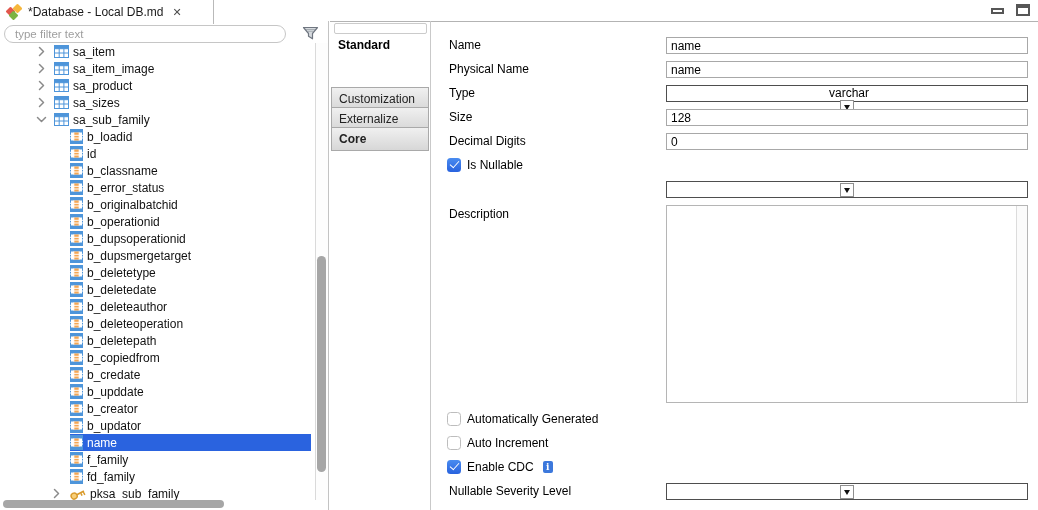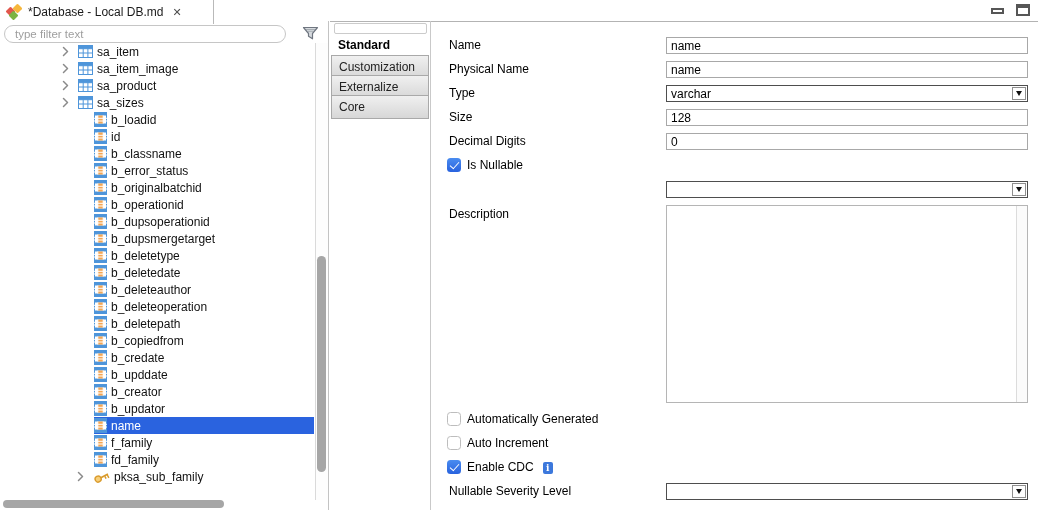--- a/index.html
+++ b/index.html
@@ -30,21 +30,21 @@
     position:absolute; left:4px; top:25px; width:282px; height:18px;
     border:1px solid #c6c6c6; border-radius:9px; padding:0 10px;
     font-family:inherit; font-size:11.5px; color:#333; outline:none; background:#fff;
   }
   .filter-input::placeholder { color:#9e9e9e; }
   .funnel { position:absolute; left:302px; top:25px; width:17px; height:17px; }
   
   .vdiv1 { position:absolute; left:328px; top:21px; width:1px; height:489px; background:#c3c3c3; }
   .vdiv2 { position:absolute; left:430px; top:21px; width:1px; height:489px; background:#c9c9c9; }
   
-  .tree { position:absolute; left:0; top:43px; width:314px;padding-left:24px; }
+  .tree { position:absolute; left:0; top:43px; width:314px; }
   .tree-row { height:17px; display:flex; align-items:center; white-space:nowrap; }
   .tree-row.lv1 { padding-left:38px; }
   .tree-row.lv2 { padding-left:70px; }
   .tree-row.lv2.has-chev { padding-left:53px; }
   .chev { width:16px; flex:0 0 16px; display:flex; align-items:center; justify-content:flex-start; }
   .chev svg { display:block; }
   .chev.open svg { transform:rotate(90deg); }
   .row-sel { display:flex; align-items:center; height:17px; padding-right:4px; }
   .row-sel .ic { display:flex; align-items:center; margin-right:4px; }
   .lbl { font-size:12px; color:#111; }
@@ -53,45 +53,45 @@
   
   .vtrack { position:absolute; left:315px; top:43px; width:13px; height:457px; background:#fdfdfd; border-left:1px solid #dadada; }
   .vthumb { position:absolute; left:317px; top:256px; width:9px; height:216px; border-radius:4.5px; background:#a6a6a6; }
   .hthumb { position:absolute; left:3px; top:500px; width:221px; height:8px; border-radius:4px; background:#a6a6a6; }
   
   .tabhdr { position:absolute; left:334px; top:23px; width:93px; height:11px; background:#fff; border:1px solid #cbcbcb; border-radius:2px; }
   .vtab { position:absolute; left:331px; width:98px; height:19px; display:flex; align-items:center; padding-left:7px; font-size:12px; color:#222; }
   .vtab.sel { top:35px; font-weight:bold; color:#000; background:#fff; }
   .vtab.g1 { top:55px; }
   .vtab.g2 { top:75px; }
-  .vtab.g3 { top:95px; }
-  .vtab.gray { border:1px solid #a9a9a9; background:linear-gradient(#f0f0f0,#d7d7d7); height:24px; }
+  .vtab.g3 { top:95px;font-weight:bold; }
+  .vtab.gray { border:1px solid #a9a9a9; background:linear-gradient(#f0f0f0,#d7d7d7); height:24px;margin-top:32px; }
   
   .flabel { position:absolute; left:449px; height:17px; line-height:17px; font-size:12px; color:#000; white-space:nowrap; }
   .tinput {
     position:absolute; left:666px; width:362px; height:17px;
     border:1px solid #a8a8a8; background:#fff; padding:0 4px;
     font-family:inherit; font-size:12px; color:#000; outline:none;
   }
   .combo {
     position:absolute; left:666px; width:362px; height:17px;
-    border:1px solid #4e4e4e; background:#fff; display:flex; align-items:center;
+    border:1px solid #4e4e4e; background:#fff; display:flex; align-items:center;flex-direction:column;
   }
   .combo .val { flex:1; font-size:12px; padding-left:4px; color:#000; }
   .combo .btn {
     width:14px; height:13px; margin-right:1px; border:1px solid #8f8f8f; background:#fff;
     display:flex; align-items:center; justify-content:center; flex:0 0 14px;
   }
   .combo .arr { width:0; height:0; border-left:3.5px solid transparent; border-right:3.5px solid transparent; border-top:5px solid #111; }
   .desc {
     position:absolute; left:666px; top:205px; width:362px; height:198px;
     border:1px solid #b5b5b5; background:#fff;
   }
   .desc .dscroll { position:absolute; right:0; top:0; width:11px; height:100%; border-left:1px solid #dcdcdc; background:#fbfbfb; }
-  .cbrow { position:absolute; left:447px; height:15px; display:flex; align-items:flex-end; gap:6px; font-size:12px; color:#000; }
+  .cbrow { position:absolute; left:447px; height:15px; display:flex; align-items:center; gap:6px; font-size:12px; color:#000; }
   .cb { width:14px; height:14px; border-radius:3.5px; flex:0 0 14px; position:relative; }
   .cb.off { background:#fff; border:1px solid #bdbdbd; }
   .cb.on { background:linear-gradient(#4a8cf0,#2862de); }
   .cb.on::after {
     content:""; position:absolute; left:3px; top:3.6px; width:7.5px; height:3.8px;
     border-left:1.7px solid #fff; border-bottom:1.7px solid #fff; transform:rotate(-48deg);
   }
   .info {
     width:10px; height:12px; margin-left:3px; background:#3c78dc; border-radius:2px;
     color:#fff; font-size:9px; font-weight:bold; display:flex; align-items:center; justify-content:center;
@@ -199,20 +199,40 @@
               <rect x="0.5" y="0.5" width="14" height="3.2" fill="#4e95da" stroke="#4e95da"></rect>
               <line x1="5.2" y1="3.5" x2="5.2" y2="12.5" stroke="#4e95da"></line>
               <line x1="9.9" y1="3.5" x2="9.9" y2="12.5" stroke="#4e95da"></line>
               <line x1="0.5" y1="8" x2="14.5" y2="8" stroke="#4e95da"></line>
             </svg>
           </span>
 
       <span class="lbl">sa_sizes</span>
     </span>
   </div>
+      <div class="tree-row lv1">
+    <span class="chev open">
+          <svg width="7" height="11" viewBox="0 0 7 11">
+            <polyline points="1.5,1.5 5.5,5.5 1.5,9.5" fill="none" stroke="#8a8a8a" stroke-width="1.5" stroke-linecap="round" stroke-linejoin="round"></polyline>
+          </svg>
+        </span>
+    <span class="row-sel">
+      <span class="ic ic-table">
+            <svg width="15" height="13" viewBox="0 0 15 13">
+              <rect x="0.5" y="0.5" width="14" height="12" fill="#fff" stroke="#4e95da"></rect>
+              <rect x="0.5" y="0.5" width="14" height="3.2" fill="#4e95da" stroke="#4e95da"></rect>
+              <line x1="5.2" y1="3.5" x2="5.2" y2="12.5" stroke="#4e95da"></line>
+              <line x1="9.9" y1="3.5" x2="9.9" y2="12.5" stroke="#4e95da"></line>
+              <line x1="0.5" y1="8" x2="14.5" y2="8" stroke="#4e95da"></line>
+            </svg>
+          </span>
+
+      <span class="lbl">sa_sub_family</span>
+    </span>
+  </div>
       <div class="tree-row lv2">
 
     <span class="row-sel">
 
       <span class="ic ic-column">
             <svg width="13" height="15" viewBox="0 0 13 15">
               <rect x="0.5" y="0.5" width="12" height="14" fill="#fff" stroke="#4e95da"></rect>
               <rect x="0" y="0" width="13" height="3.5" fill="#4e95da"></rect>
               <rect x="0" y="11.5" width="13" height="3.5" fill="#4e95da"></rect>
               <rect x="3.8" y="3.5" width="5.4" height="8" fill="#f4a653"></rect>

